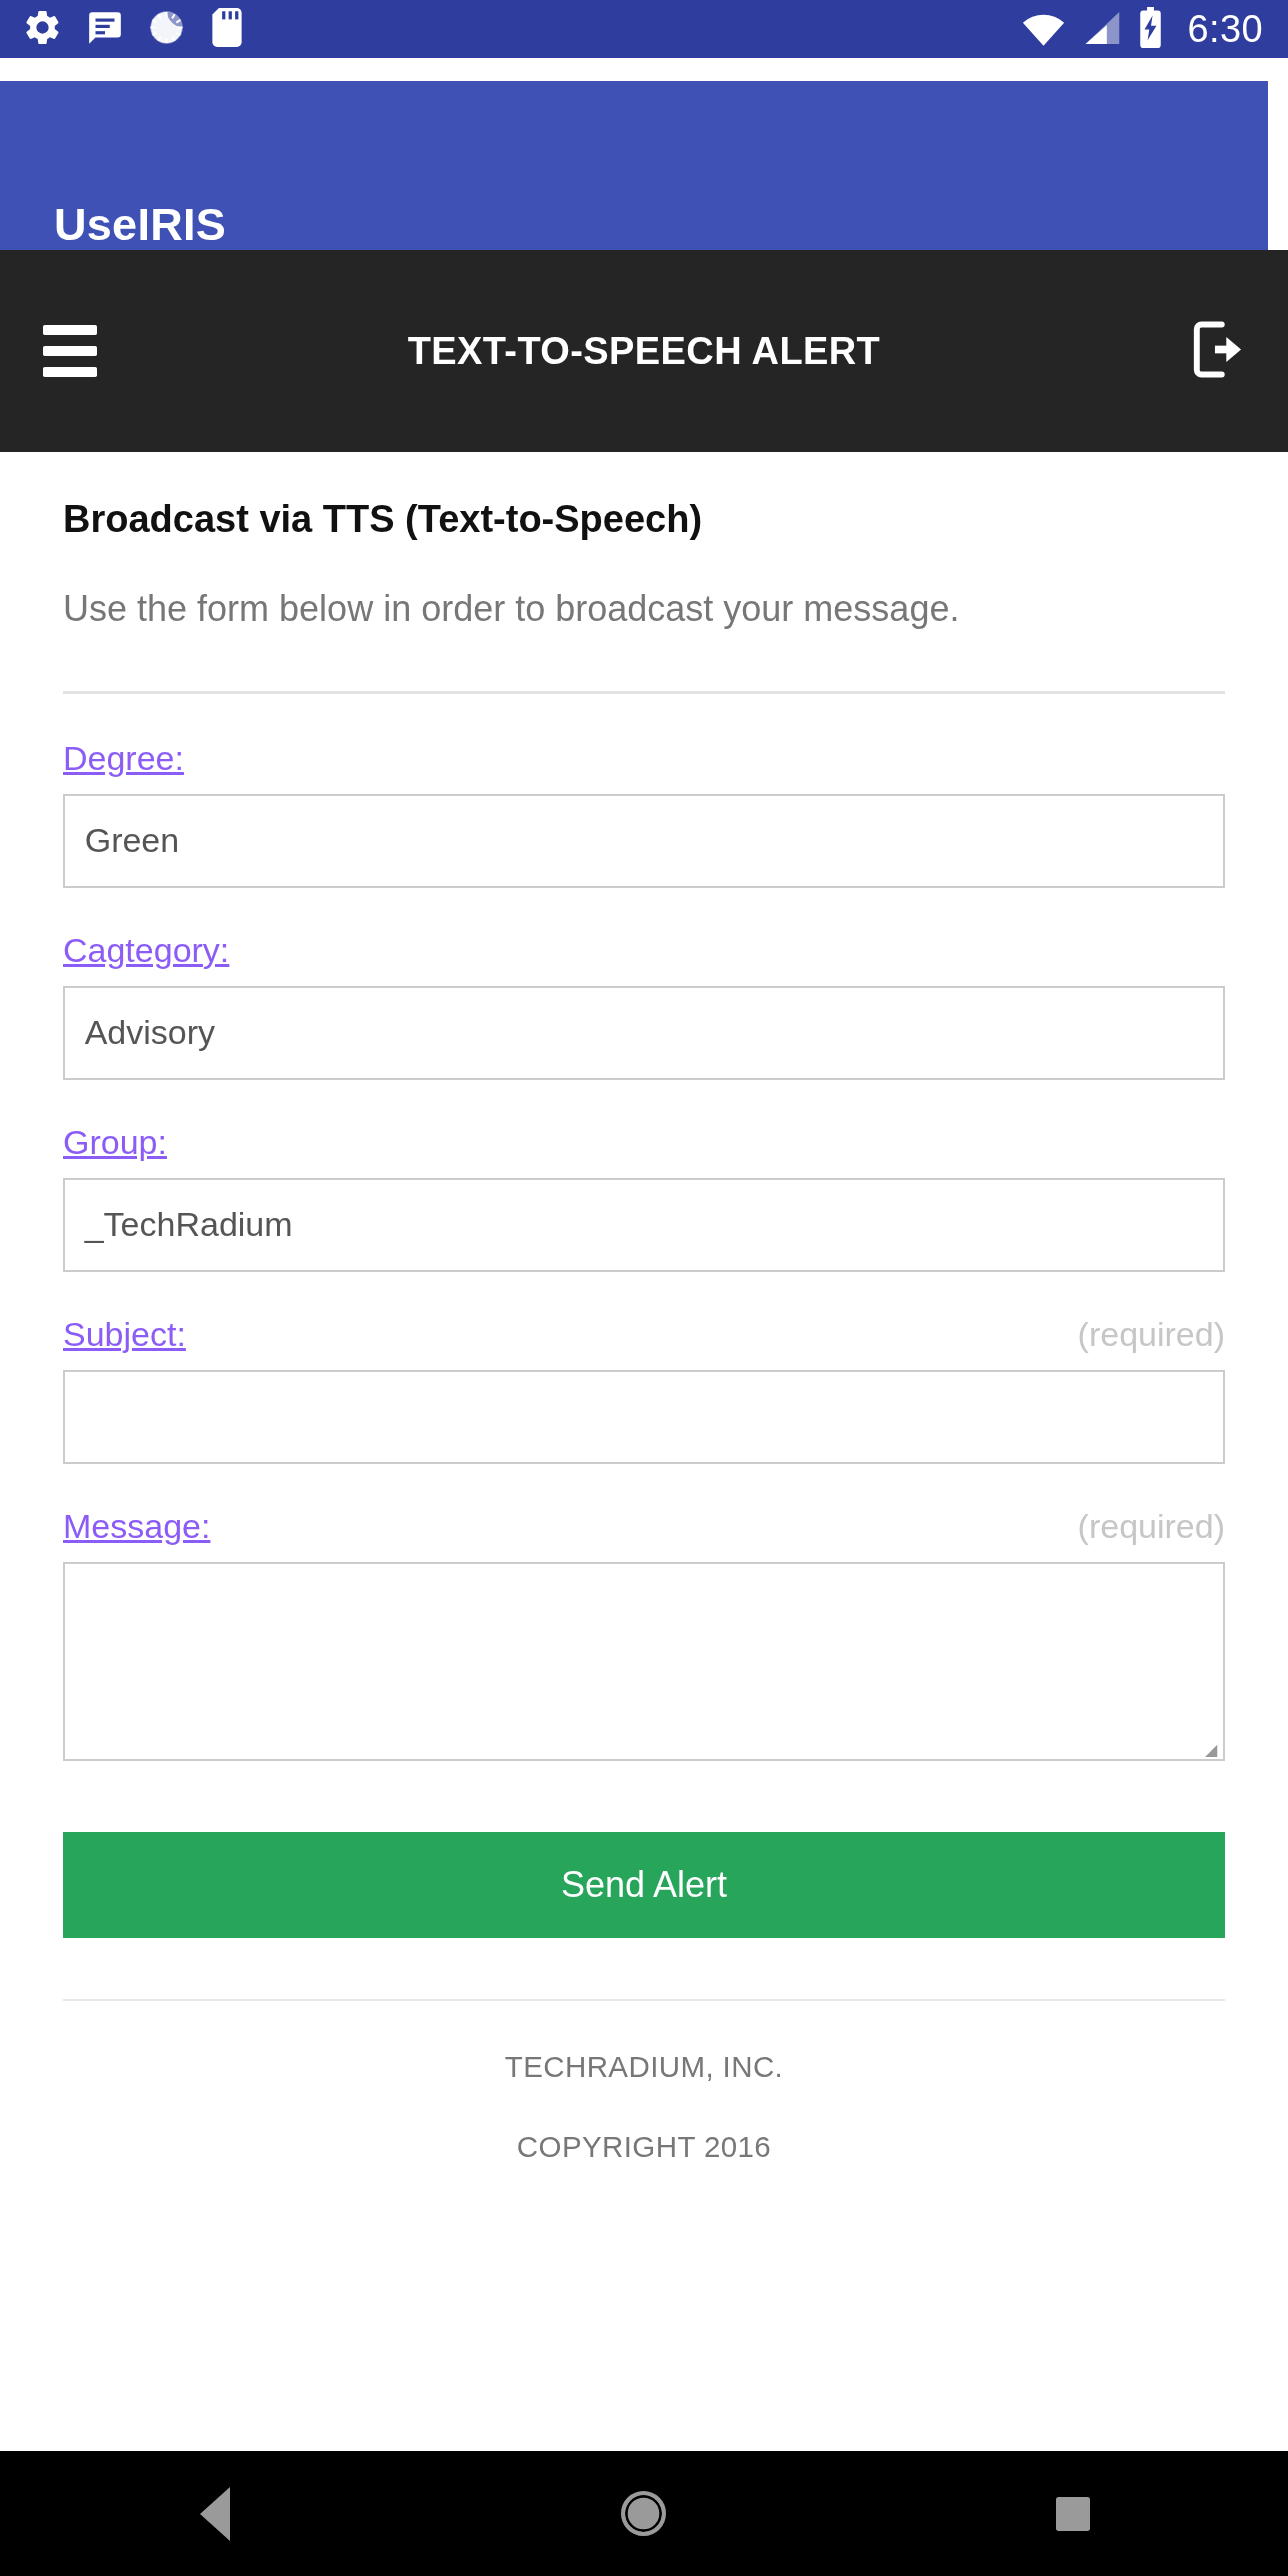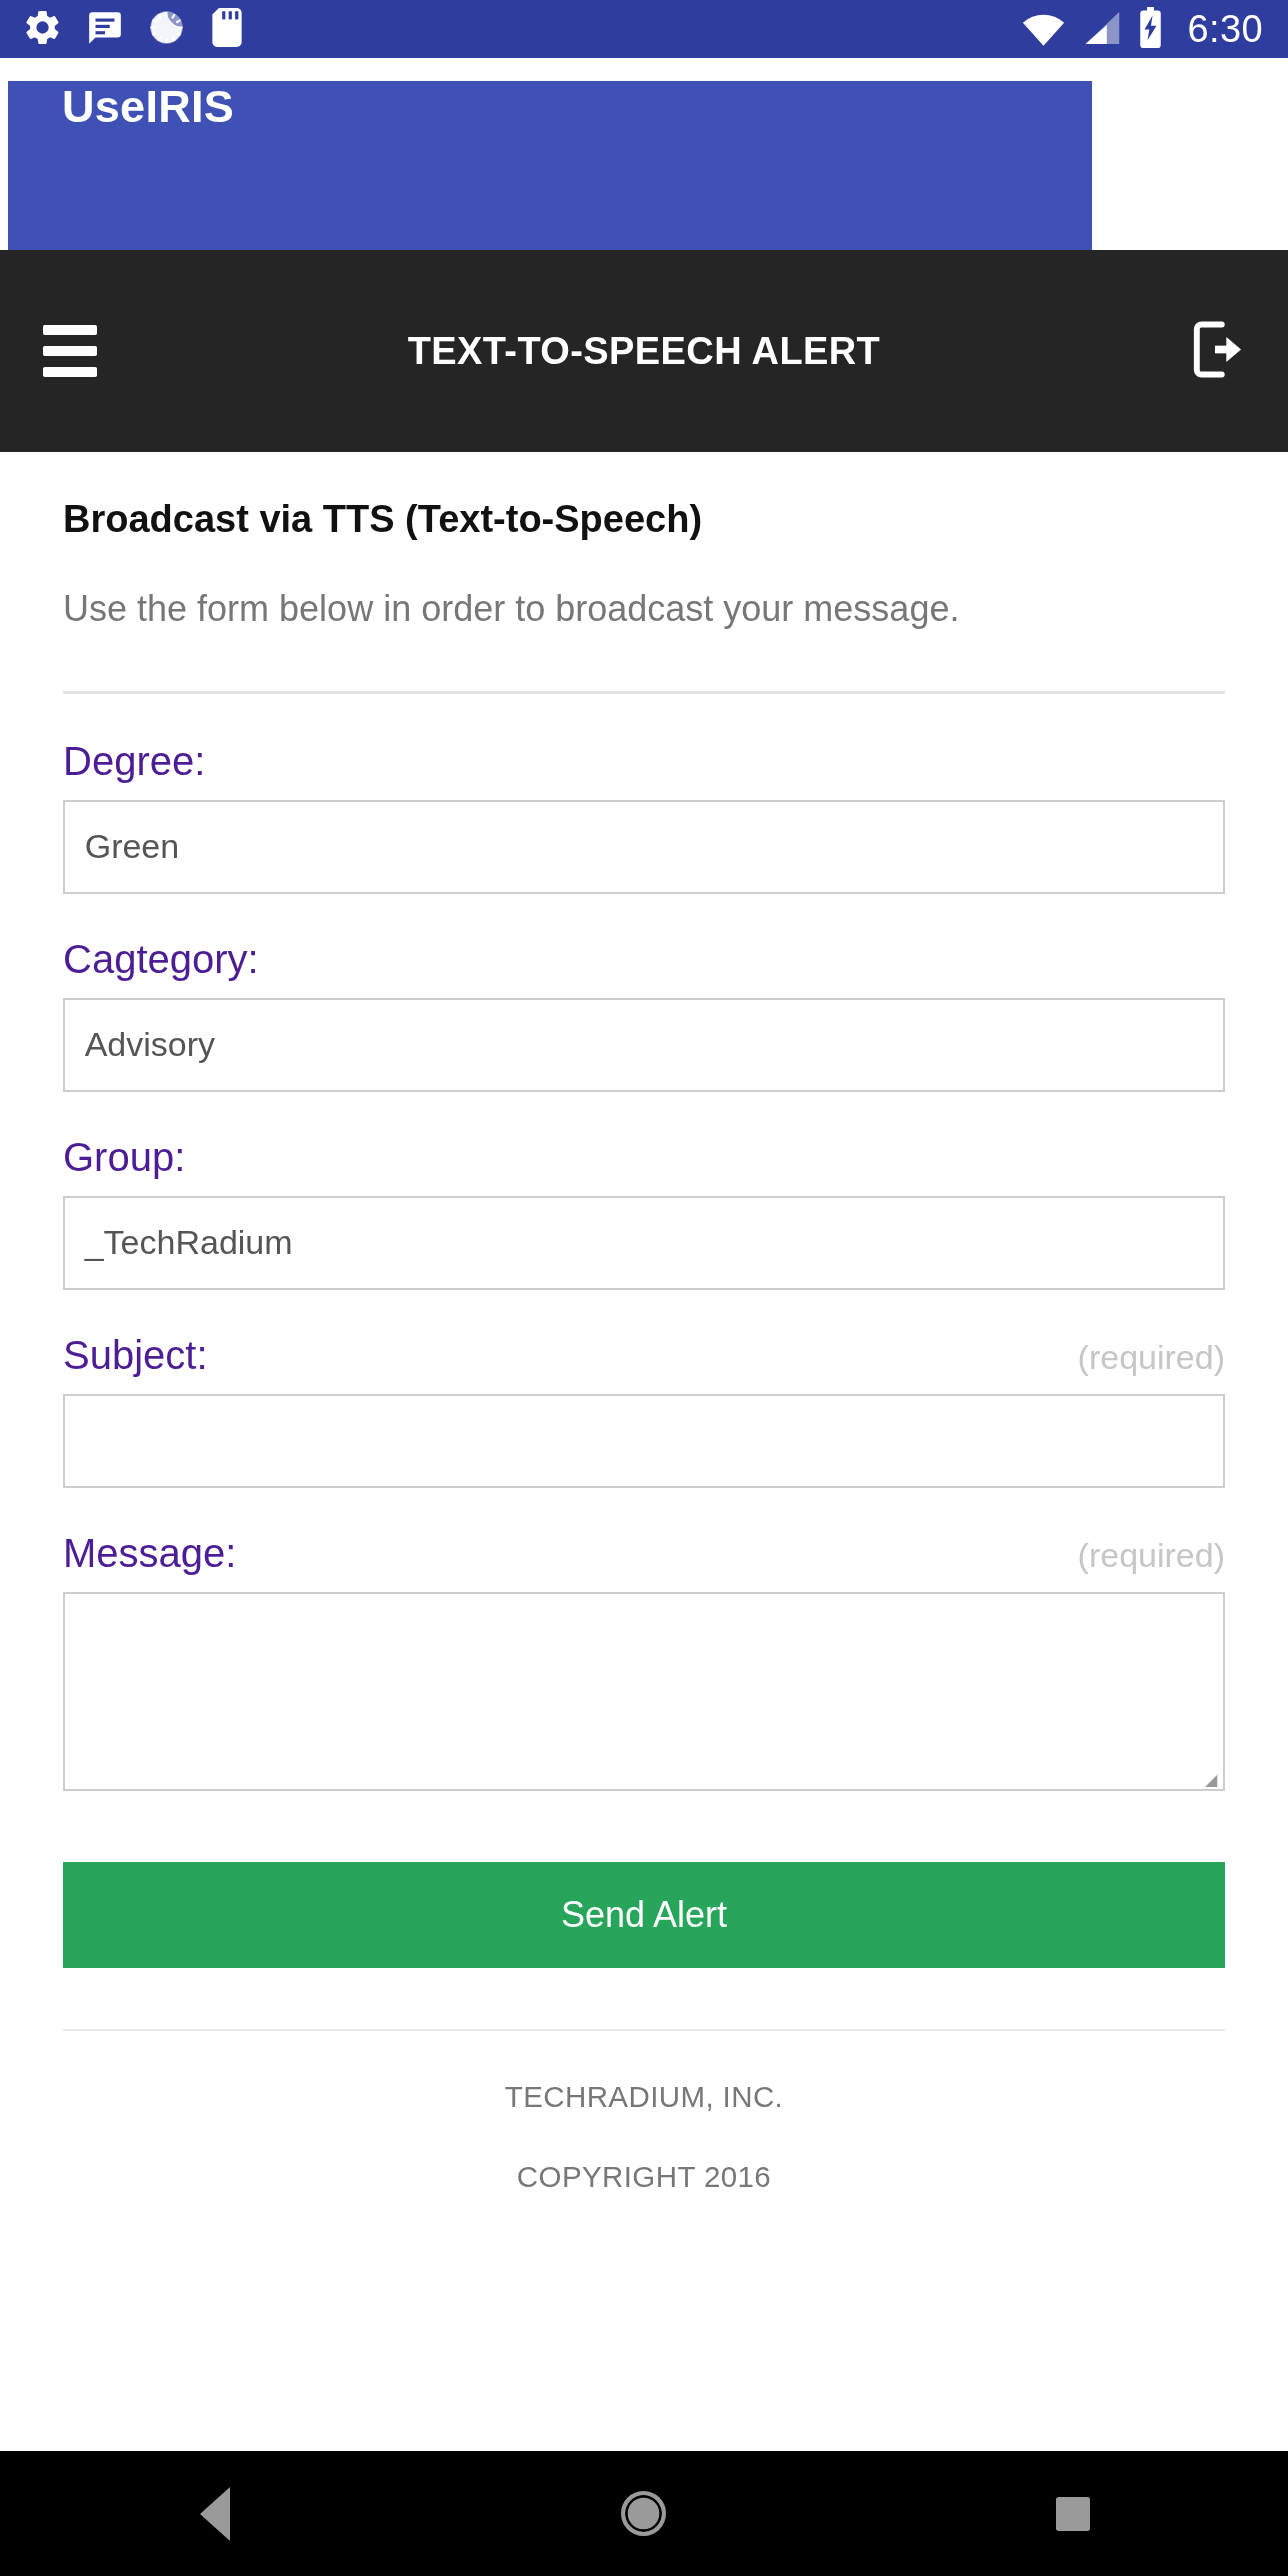--- a/index.html
+++ b/index.html
@@ -21,23 +21,23 @@
   .sb-left{ display:flex; align-items:center; gap:23px; }
   .sb-right{ display:flex; align-items:center; gap:16px; }
   .sb-ico{ display:block; }
   .sb-clock{
     color:#fff; font-size:38px; font-weight:400; letter-spacing:0.4px;
     font-family:"Liberation Sans", sans-serif; margin-left:7.2px;
   }
 
   
   .appbar{
-    position:absolute; top:81px; left:8px; width:1084px; height:170px;
+    position:absolute; top:81px; left:0; width:1268px; height:170px;
     background:#3F51B5;
-    display:flex; align-items:flex-start;
+    display:flex; align-items:flex-end;
   }
   .appbar-title{
     color:#ffffff; font-size:45px; font-weight:bold;
     padding-left:54px; letter-spacing:0.3px;
   }
 
   
   .toolbar{
     position:absolute; top:250px; left:0; width:1288px; height:202px;
     background:#252525;
@@ -58,21 +58,21 @@
     position:absolute; top:407px; left:0; width:1288px;
     padding:8px 63px;
   }
   .page-head{ font-size:38px; font-weight:bold; color:#111; margin-top:83px; }
   .page-sub{ font-size:36px; color:#777777; margin-top:47px; }
   .divider{ height:2.7px; background:#e3e3e3; margin-top:61px; }
 
   .field{ margin-top:43px; }
   .field.first{ margin-top:45px; }
   .field-label-row{ display:flex; align-items:baseline; justify-content:space-between; }
-  .field-label{ font-size:40px; color:#4c1d95; }
+  .field-label{ font-size:34px; color:#8b5cf6;text-decoration:underline; }
   .field-required{ font-size:34px; color:#c6c6c6; }
 
   .field-box{
     margin-top:16px;
     border:2.7px solid #cccccc;
     background:#ffffff;
     height:94px;
     display:flex; align-items:center;
     padding:0 19.7px;
   }

